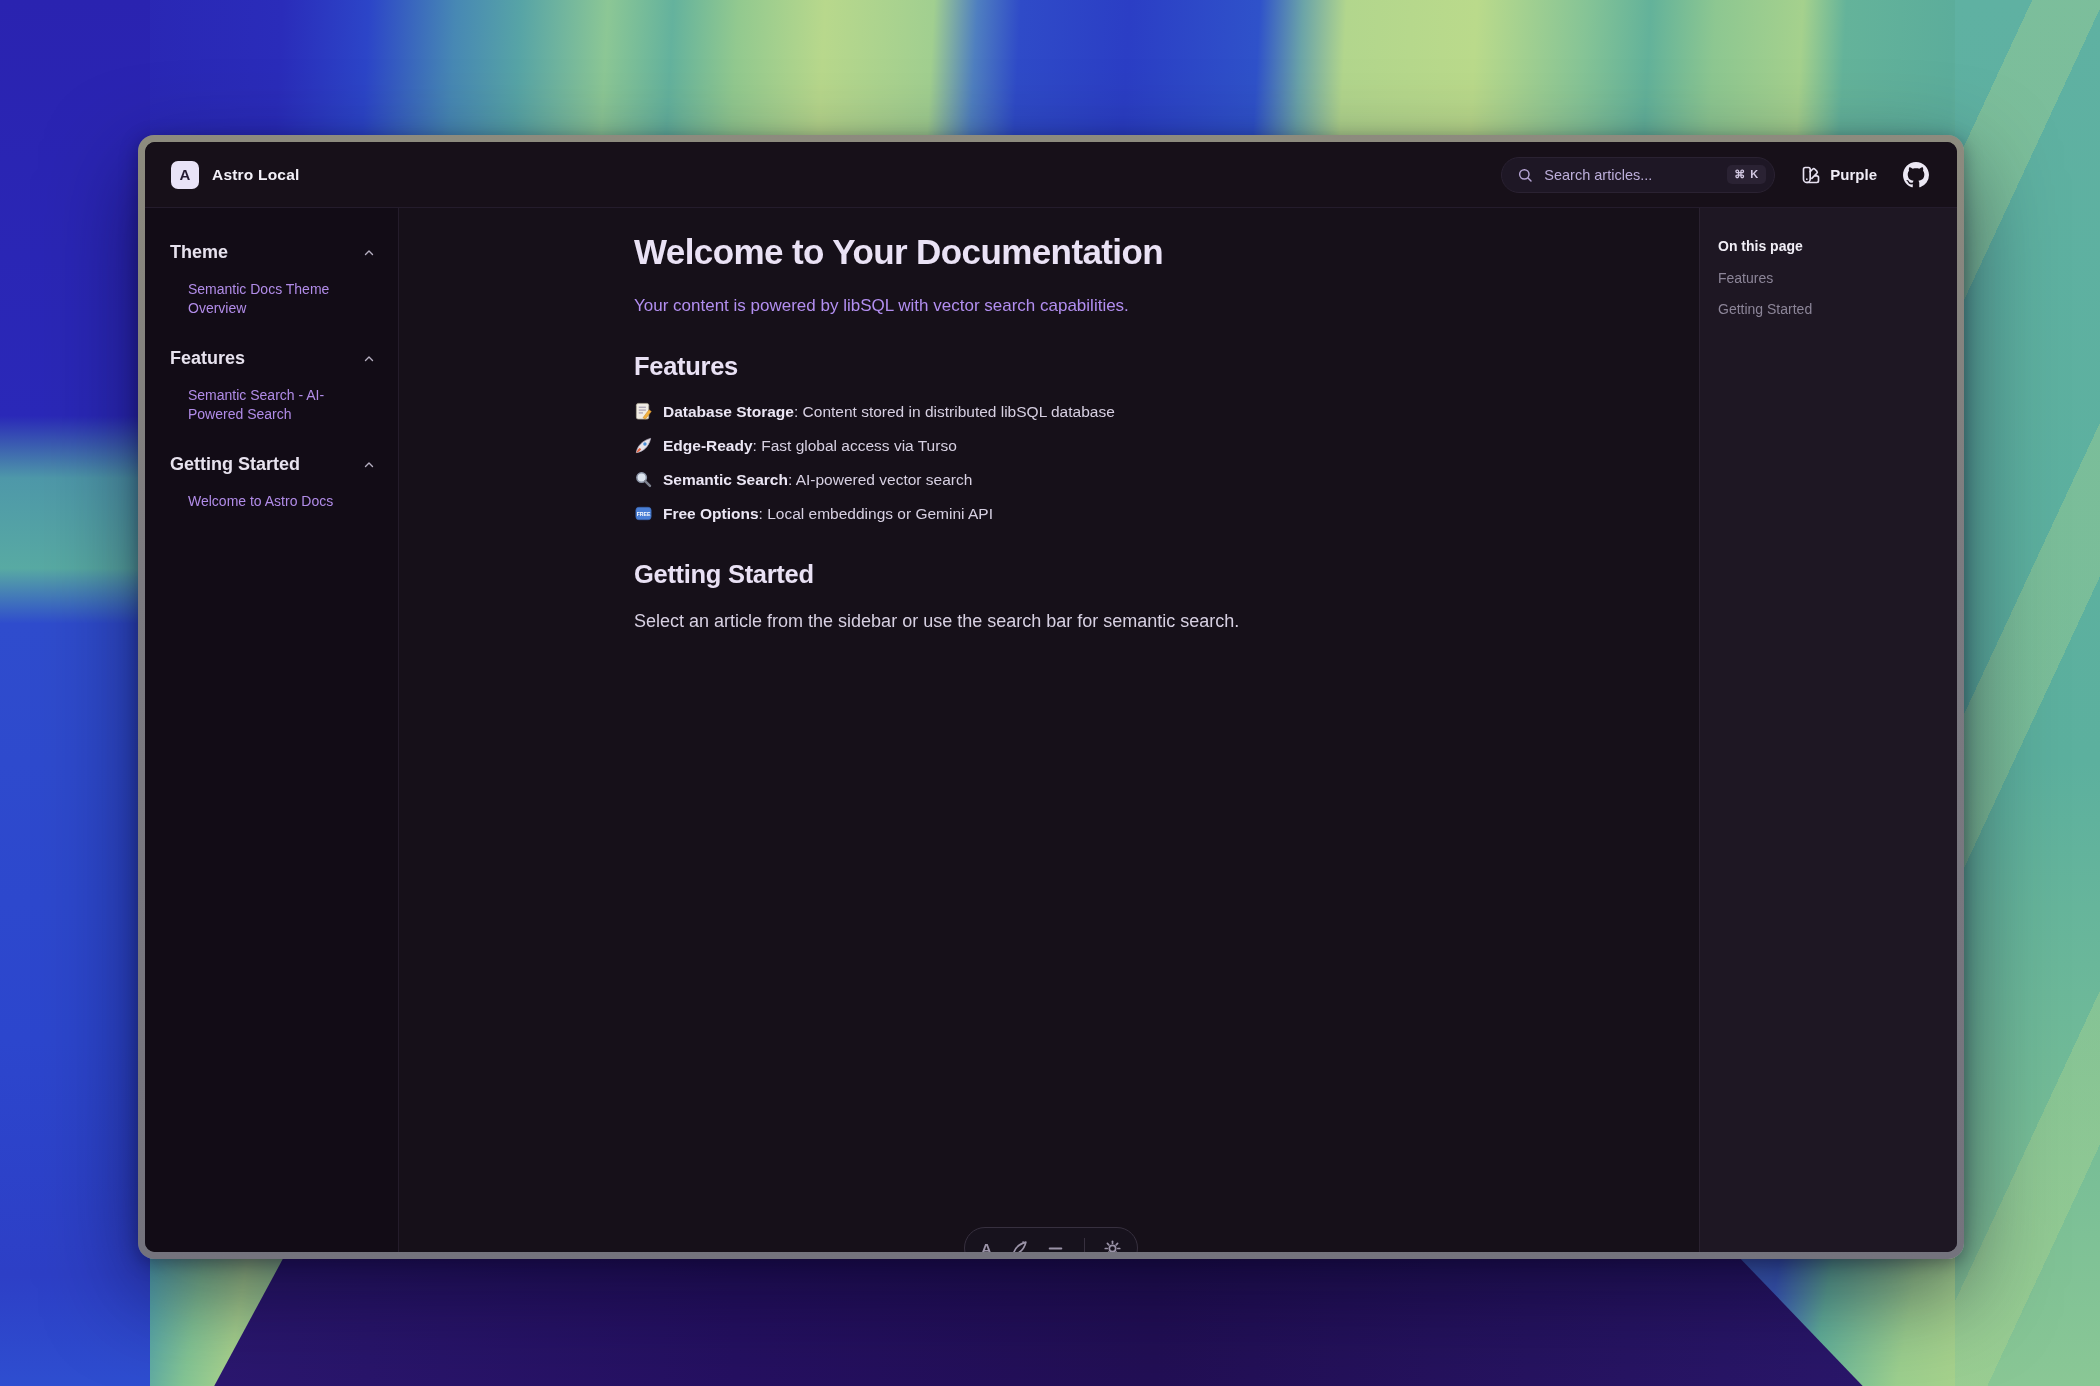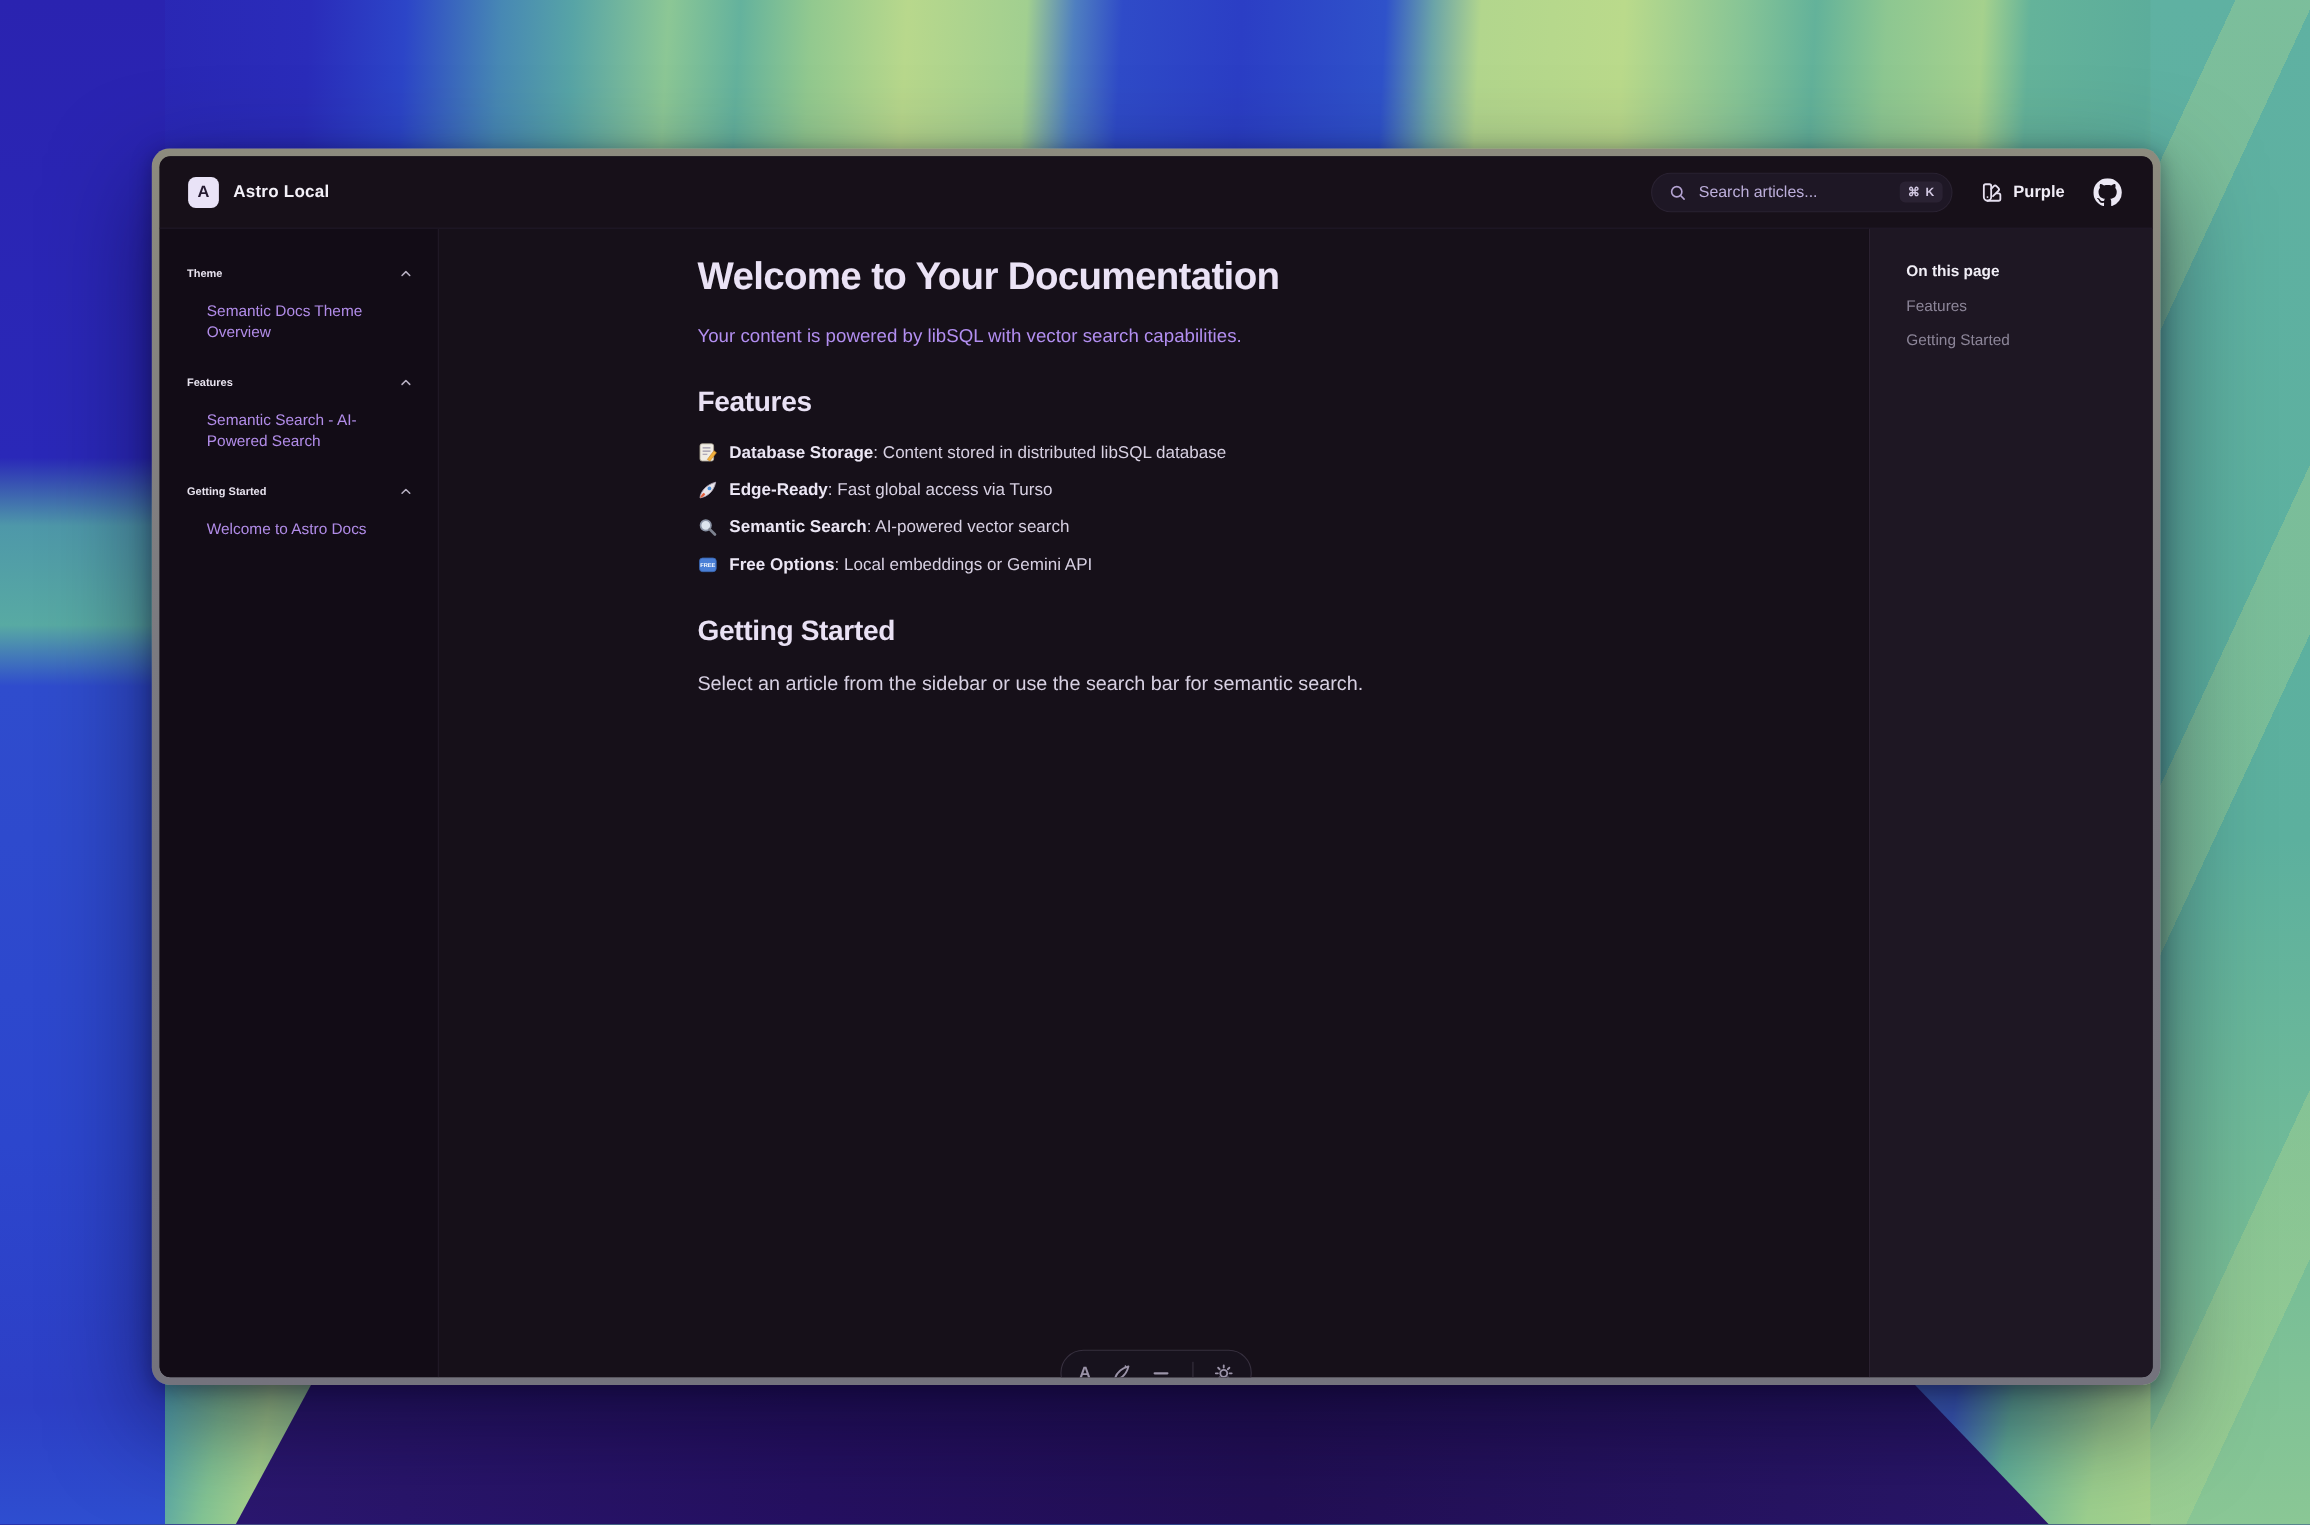--- a/index.html
+++ b/index.html
@@ -68,40 +68,40 @@
   .theme-btn svg { color:#e6e0f0; }
   .gh-link { display:flex; align-items:center; color:#ece8f4; }
 
   
   .body-grid { flex:1; display:flex; min-height:0; }
   .sidebar { width:254px; flex:0 0 254px; background:#120c16; border-right:1px solid #241c2b;
     padding:34px 18px 20px 25px; }
   .nav-section { margin-bottom:30px; }
   .nav-section-header { display:flex; align-items:center; justify-content:space-between;
     cursor:pointer; padding-right:4px; }
-  .nav-section-label { font-size:10px; font-weight:600; color:#e7e2ee; }
+  .nav-section-label { font-size:18px; font-weight:600; color:#e7e2ee; }
   .nav-section-header svg { color:#b7b0c2; }
   .nav-links { margin-top:17px; list-style:none; }
   .nav-links a { display:block; max-width:146px; margin:0 0 12px 18px; font-size:14px;
     line-height:19px; color:#b18ce8; text-decoration:none; }
 
   .main-pane { flex:1; background:#161019; position:relative; }
   .article { width:836px; margin-left:235px; padding-top:24px; }
   .doc-title { font-size:35px; font-weight:800; color:#eae2f5; letter-spacing:-.6px; }
   .doc-intro { margin-top:24px; font-size:17px; color:#b28ef0; }
   .doc-h2 { margin-top:36px; font-size:25.5px; font-weight:800; color:#e9e1f4; letter-spacing:-.3px; }
   .feature-list { margin-top:20px; list-style:none; }
   .feature-list li { display:flex; align-items:flex-start; gap:10px; margin-bottom:13px;
     font-size:15.5px; line-height:21px; color:#d7d0e2; }
   .feature-list li svg { flex:0 0 auto; margin-top:1px; }
   .feature-list b { color:#ebe6f4; }
   .doc-p { margin-top:22px; font-size:18px; color:#d7d0e2; }
 
   .toc-pane { width:258px; flex:0 0 258px; background:#1e1723; border-left:1px solid #2a2130;
-    padding:30px 20px 0 33px; }
+    padding:30px 20px 0 18px; }
   .toc-title { font-size:14px; font-weight:700; color:#f1eef6; }
   .toc-links { margin-top:16px; display:flex; flex-direction:column; }
   .toc-links a { font-size:14px; color:#8c8598; text-decoration:none; margin-bottom:15px; }
 
   
   .dev-toolbar { position:absolute; left:50%; transform:translateX(-50%); bottom:-17px;
     width:174px; height:42px; border-radius:21px; background:#17121d;
     border:1px solid #37303f; display:flex; align-items:center; justify-content:space-between;
     padding:0 16px; color:#9b93a8; }
   .dev-toolbar .tb-a { font-size:15px; font-weight:800; }

